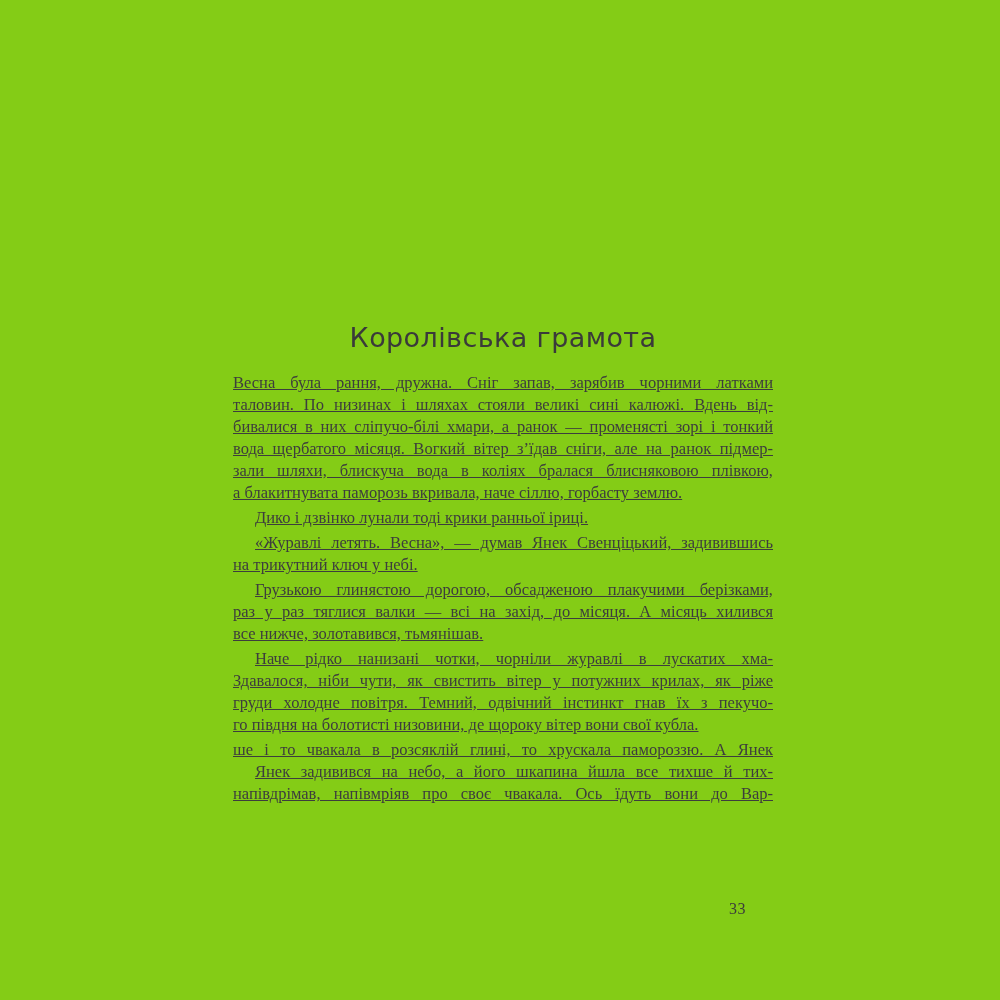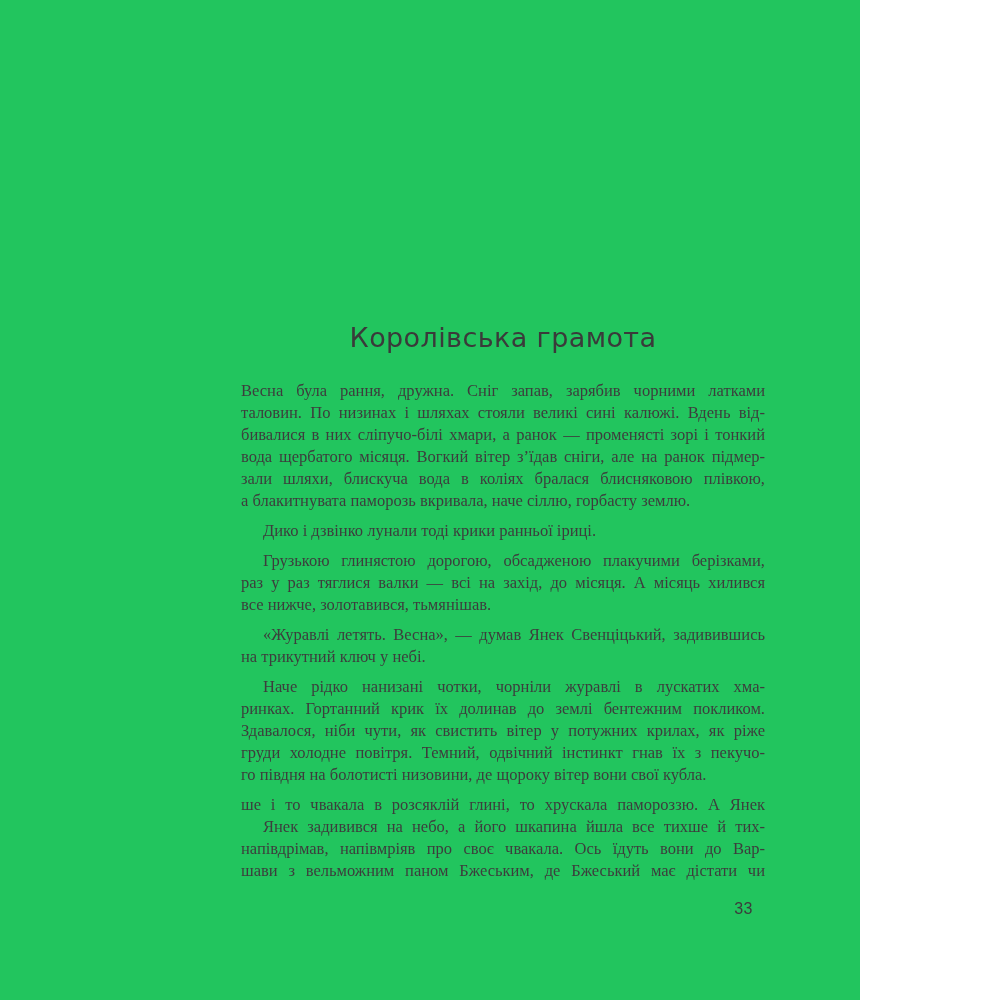--- a/index.html
+++ b/index.html
@@ -2,23 +2,23 @@
 <html><head>
 <meta charset="utf-8">
 <style>
   html, body {
     margin: 0;
     padding: 0;
     background: #ffffff;
   }
   .page {
     position: relative;
-    width: 860px;
+    width: 1000px;
     height: 1000px;
-    background: #22c55e;
+    background: #84cc16;
     overflow: hidden;
   }
   .chapter-title {
     position: absolute;
     left: 233px;
     top: 321px;
     width: 540px;
     margin: 0;
     text-align: center;
     font-family: "DejaVu Sans", sans-serif;
@@ -32,47 +32,48 @@
     position: absolute;
     left: 233px;
     top: 372px;
     width: 540px;
     font-family: "Liberation Serif", serif;
     font-size: 16.5px;
     line-height: 22px;
     color: #3d3d3d;
   }
   .para {
-    margin: 8px;
+    margin: 0;
+    text-decoration: underline;
   }
   .para + .para {
     margin-top: 3px;
   }
   .line {
     height: 22px;
     text-align: justify;
     text-align-last: justify;
     white-space: normal;
   }
   .line.para-end {
     text-align-last: left;
   }
   .line.indent {
     padding-left: 22px;
     box-sizing: border-box;
   }
   .page-number {
     position: absolute;
-    left: 243px;
+    left: 236px;
     top: 900px;
     width: 540px;
     box-sizing: border-box;
     padding-right: 30px;
     text-align: right;
-    font-family: Liberation Sans, sans-serif;
+    font-family: Liberation Serif, serif;
     font-size: 16px;
     letter-spacing: 0.5px;
     color: #3c3c3c;
   }
 </style>
 </head>
 <body>
 
 <div class="page">
   <h1 class="chapter-title">Королівська грамота</h1>
@@ -83,37 +84,35 @@
         <div class="line">таловин. По низинах і шляхах стояли великі сині калюжі. Вдень від-</div>
         <div class="line">бивалися в них сліпучо-білі хмари, а ранок — променясті зорі і тонкий</div>
         <div class="line">вода щербатого місяця. Вогкий вітер з’їдав сніги, але на ранок підмер-</div>
         <div class="line">зали шляхи, блискуча вода в коліях бралася блисняковою плівкою,</div>
         <div class="line para-end">а блакитнувата паморозь вкривала, наче сіллю, горбасту землю.</div>
       </div>
       <div class="para">
         <div class="line indent para-end">Дико і дзвінко лунали тоді крики ранньої іриці.</div>
       </div>
       <div class="para">
+        <div class="line indent">«Журавлі летять. Весна», — думав Янек Свенціцький, задивившись</div>
+        <div class="line para-end">на трикутний ключ у небі.</div>
+      </div>
+      <div class="para">
         <div class="line indent">Грузькою глинястою дорогою, обсадженою плакучими берізками,</div>
         <div class="line">раз у раз тяглися валки — всі на захід, до місяця. А місяць хилився</div>
         <div class="line para-end">все нижче, золотавився, тьмянішав.</div>
       </div>
       <div class="para">
-        <div class="line indent">«Журавлі летять. Весна», — думав Янек Свенціцький, задивившись</div>
-        <div class="line para-end">на трикутний ключ у небі.</div>
-      </div>
-      <div class="para">
         <div class="line indent">Наче рідко нанизані чотки, чорніли журавлі в лускатих хма-</div>
-        <div class="line">ринках. Гортанний крик їх долинав до землі бентежним покликом.</div>
         <div class="line">Здавалося, ніби чути, як свистить вітер у потужних крилах, як ріже</div>
         <div class="line">груди холодне повітря. Темний, одвічний інстинкт гнав їх з пекучо-</div>
         <div class="line para-end">го півдня на болотисті низовини, де щороку вітер вони свої кубла.</div>
       </div>
       <div class="para">
         <div class="line">ше і то чвакала в розсяклій глині, то хрускала памороззю. А Янек</div>
         <div class="line indent">Янек задивився на небо, а його шкапина йшла все тихше й тих-</div>
         <div class="line">напівдрімав, напівмріяв про своє чвакала. Ось їдуть вони до Вар-</div>
-        <div class="line">шави з вельможним паном Бжеським, де Бжеський має дістати чи</div>
       </div>
     </div>
 
   <div class="page-number">33</div>
 </div>
 
 </body></html>

